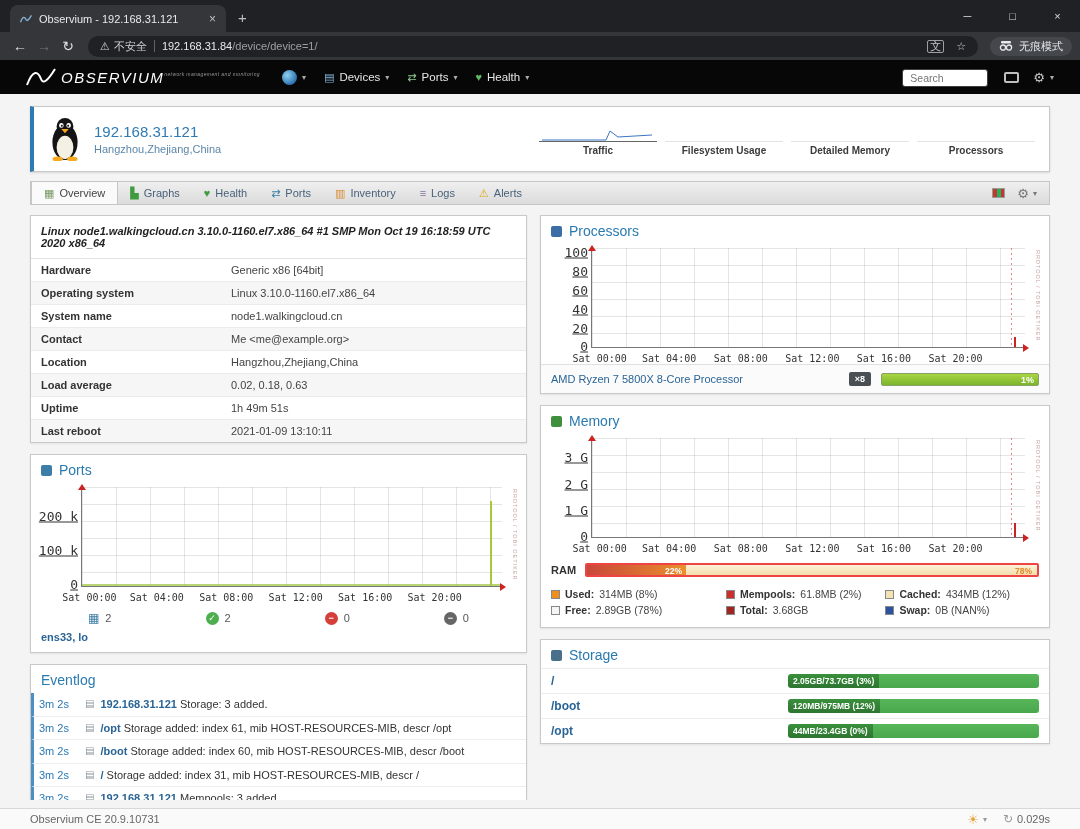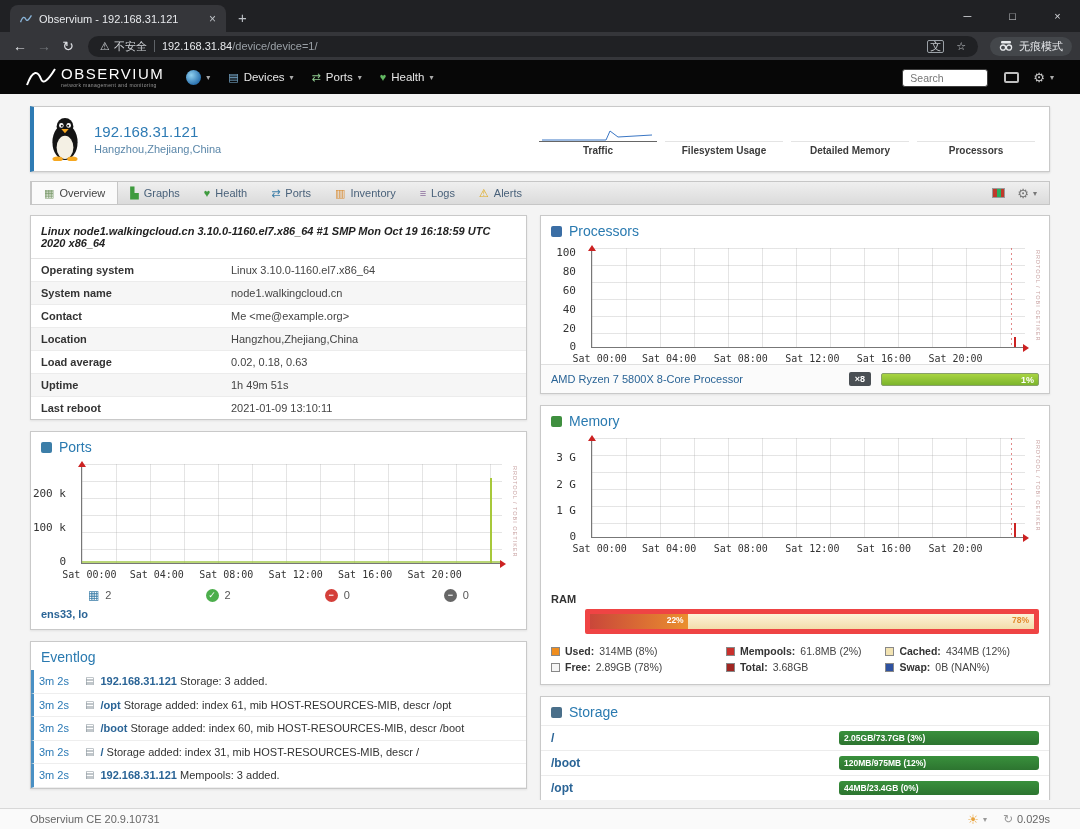--- a/index.html
+++ b/index.html
@@ -26,21 +26,21 @@
   .url-host { color:#e8eaed; }
   .url-path { color:#9aa0a6; }
   .pill-right { margin-left:auto; display:flex; align-items:center; gap:12px; color:#c3c7cb; }
   .translate-icon { font-size:11px; border:1px solid #9aa0a6; border-radius:2px; padding:0 2px; line-height:11px; }
   .incog-chip { display:flex; align-items:center; gap:6px; background:#44474b; border-radius:11px;
                 padding:2px 9px; color:#e8eaed; font-size:11px; margin-left:4px; }
 
   
   .navbar { height:34px; background:#070707; display:flex; align-items:center; padding:0 26px; color:#ddd; }
   .logo { display:flex; align-items:center; gap:5px; margin-right:22px; }
-  .logo-txt { display:flex; flex-direction:column; line-height:1; }
+  .logo-txt { display:flex; flex-direction:row; line-height:1;font-style:italic; }
   .logo-name { font-size:15px; letter-spacing:1.5px; color:#fdfdfd; }
   .logo-sub { font-size:5px; color:#9a9a9a; letter-spacing:.4px; margin-top:2px; }
   .globe { width:15px; height:15px; border-radius:50%; background:radial-gradient(circle at 35% 35%, #8fd0ef, #2a72b0 72%); }
   .nav-menu { display:flex; align-items:center; gap:5px; font-size:11.5px; color:#e6e6e6; margin-right:18px; }
   .m-icon { font-size:11px; }
   .caret { font-size:8px; color:#aaa; }
   .search-wrap { margin-left:auto; }
   .search-input { width:86px; height:18px; border-radius:3px; border:1px solid #3e3e3e; font-size:10.5px;
                   padding:0 7px; background:#fff; color:#333; }
   .display-icon { width:15px; height:11px; border:2px solid #bfbfbf; border-radius:2px; margin:0 14px 0 16px; }
@@ -80,22 +80,22 @@
   
   .sys-uname { font-size:11px; font-weight:bold; font-style:italic; color:#222; padding:9px 10px; border-bottom:1px solid #e2e2e2; }
   .sys-row { display:flex; font-size:11px; border-bottom:1px solid #ececec; }
   .sys-row:nth-of-type(odd) { background:#f6f6f6; }
   .sys-label { width:190px; padding:5px 10px; font-weight:bold; color:#333; flex:none; }
   .sys-value { flex:1; padding:5px 10px; color:#444; }
 
   
   .rrd { position:relative; height:118px; margin:2px 8px 0 2px; }
   .ylabs { position:absolute; left:0; top:2px; bottom:16px; width:46px; }
-  .ylab { position:absolute; right:13px; font-family:"DejaVu Sans Mono",monospace; font-size:11px; color:#333;
-          transform:translateY(-50%); white-space:nowrap; }
+  .ylab { position:absolute; right:1px; font-family:"DejaVu Sans Mono",monospace; font-size:13px; color:#333;
+          transform:translateY(-50%); white-space:nowrap;text-decoration:underline; }
   .plot { position:absolute; left:48px; right:16px; top:2px; bottom:16px;
           border-left:1px solid #777; border-bottom:1px solid #777; background:
             repeating-linear-gradient(to right, rgba(160,160,160,.28) 0 1px, transparent 1px 34px),
             repeating-linear-gradient(to bottom, rgba(160,160,160,.28) 0 1px, transparent 1px 17px), #fff; }
   .plot::before { content:""; position:absolute; top:-7px; left:-4.5px; border:4px solid transparent; border-bottom:6px solid #c22; }
   .plot::after { content:""; position:absolute; right:-8px; bottom:-4.5px; border:4px solid transparent; border-left:6px solid #c22; }
   .now-line { position:absolute; right:3%; top:0; bottom:0; width:1px;
               background:repeating-linear-gradient(to bottom, rgba(200,40,40,.55) 0 2px, transparent 2px 5px); }
   .xlabs { position:absolute; left:48px; right:16px; bottom:0; height:13px; }
   .xlab { position:absolute; bottom:0; font-family:"DejaVu Sans Mono",monospace; font-size:10px; color:#333;
@@ -127,37 +127,37 @@
              background:#fbfbfb; font-size:11px; }
   .cpu-name { color:#2a6496; flex:1; }
   .cpu-badge { background:#4a4f54; color:#fff; font-size:9px; font-weight:bold; border-radius:2px; padding:2px 6px; }
   .cpu-bar { width:158px; height:13px; border:1px solid #88a06a; background:linear-gradient(#a8d441,#7cb52c);
              position:relative; border-radius:2px; flex:none; }
   .cpu-usage { position:absolute; right:4px; top:0; color:#fff; font-size:9px; font-weight:bold; line-height:12px; }
 
   
   .ram-row { display:flex; align-items:center; gap:0; padding:9px 10px 4px; }
   .ram-label { font-size:11px; font-weight:bold; color:#333; width:34px; flex:none; }
-  .ram-bar { flex:1; height:25px; border:5px solid #ef4444; display:flex; border-radius:2px; overflow:hidden;margin-top:46px; }
+  .ram-bar { flex:1; height:14px; border:2px solid #ef4444; display:flex; border-radius:2px; overflow:hidden; }
   .ram-used { width:22%; background:linear-gradient(90deg,#c9473a,#ea8f2e); color:#fff; font-size:8.5px;
               font-weight:bold; text-align:right; padding-right:4px; line-height:13px; flex:none; }
   .ram-free { flex:1; background:linear-gradient(#fdf3d9,#f3ddab); position:relative; }
   .ram-free-pct { position:absolute; right:5px; top:0; line-height:13px; font-size:8.5px; font-weight:bold; color:#e08a2c; }
   .mem-legend { display:grid; grid-template-columns:1.1fr 1fr 1fr; gap:4px 6px; padding:7px 10px 11px; font-size:10.5px; color:#444; }
   .leg { display:flex; align-items:center; gap:5px; }
   .leg-sq { width:9px; height:9px; border:1px solid #888; flex:none; }
   .leg b { color:#333; }
   .sq-used { background:#ef8d1e; } .sq-buffers { background:#c9302c; } .sq-cached { background:#f2e3b2; }
   .sq-free { background:#f5f5f5; } .sq-total { background:#a02622; } .sq-swap { background:#2f52a0; }
 
   
   .storage-row { display:flex; align-items:center; justify-content:space-between; padding:5px 10px; border-top:1px solid #ececec; }
   .mount { font-size:12px; font-weight:bold; color:#2a6496; }
-  .st-bar { width:200px; height:14px; border-radius:3px; overflow:hidden; display:flex; font-size:8.5px;
-            font-weight:bold; color:#fff; line-height:14px;flex-direction:column; }
+  .st-bar { width:251px; height:14px; border-radius:3px; overflow:hidden; display:flex; font-size:8.5px;
+            font-weight:bold; color:#fff; line-height:14px; }
   .st-used { background:linear-gradient(#39903c,#2d7530); padding:0 5px; white-space:nowrap; flex:none; }
   .st-free { background:linear-gradient(#57b659,#42a044); padding:11px 5px; flex:1; text-align:right; white-space:nowrap; }
 
   
   .footer { position:absolute; left:0; right:0; bottom:0; height:21px; background:#fafafa; border-top:1px solid #d8d8d8;
             display:flex; align-items:center; padding:0 30px; font-size:11px; color:#666; }
   .footer-right { margin-left:auto; display:flex; align-items:center; gap:16px; }
   .sun { color:#e8a33d; font-size:13px; }
   .clock { color:#999; font-size:12px; margin-right:4px; }
 </style>
@@ -331,20 +331,24 @@
     </div>
   </div>
 
   <div class="cols">
 
     <div class="col-left">
 
       <div class="panel">
         <div class="sys-uname">Linux node1.walkingcloud.cn 3.10.0-1160.el7.x86_64 #1 SMP Mon Oct 19 16:18:59 UTC 2020 x86_64</div>
         <div class="sys-row">
+          <span class="sys-label">Hardware</span>
+          <span class="sys-value">Generic x86 [64bit]</span>
+        </div>
+        <div class="sys-row">
           <span class="sys-label">Operating system</span>
           <span class="sys-value">Linux 3.10.0-1160.el7.x86_64</span>
         </div>
         <div class="sys-row">
           <span class="sys-label">System name</span>
           <span class="sys-value">node1.walkingcloud.cn</span>
         </div>
         <div class="sys-row">
           <span class="sys-label">Contact</span>
           <span class="sys-value">Me &lt;me@example.org&gt;</span>

